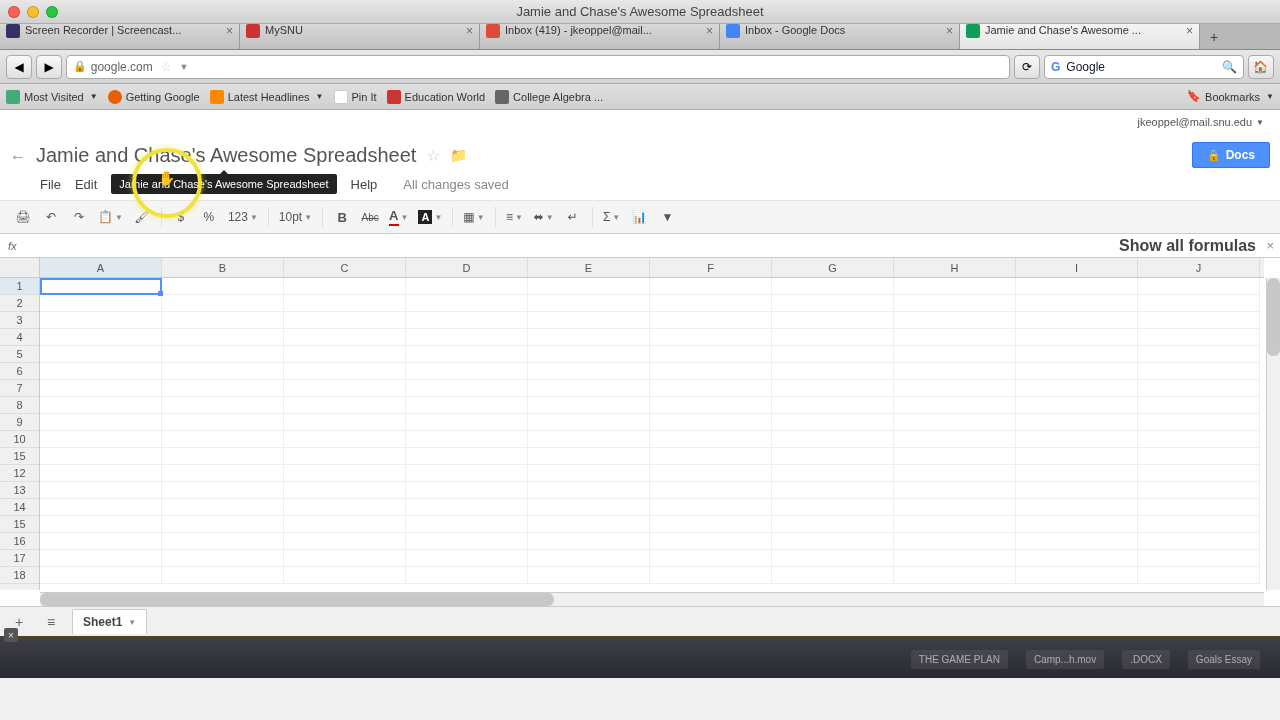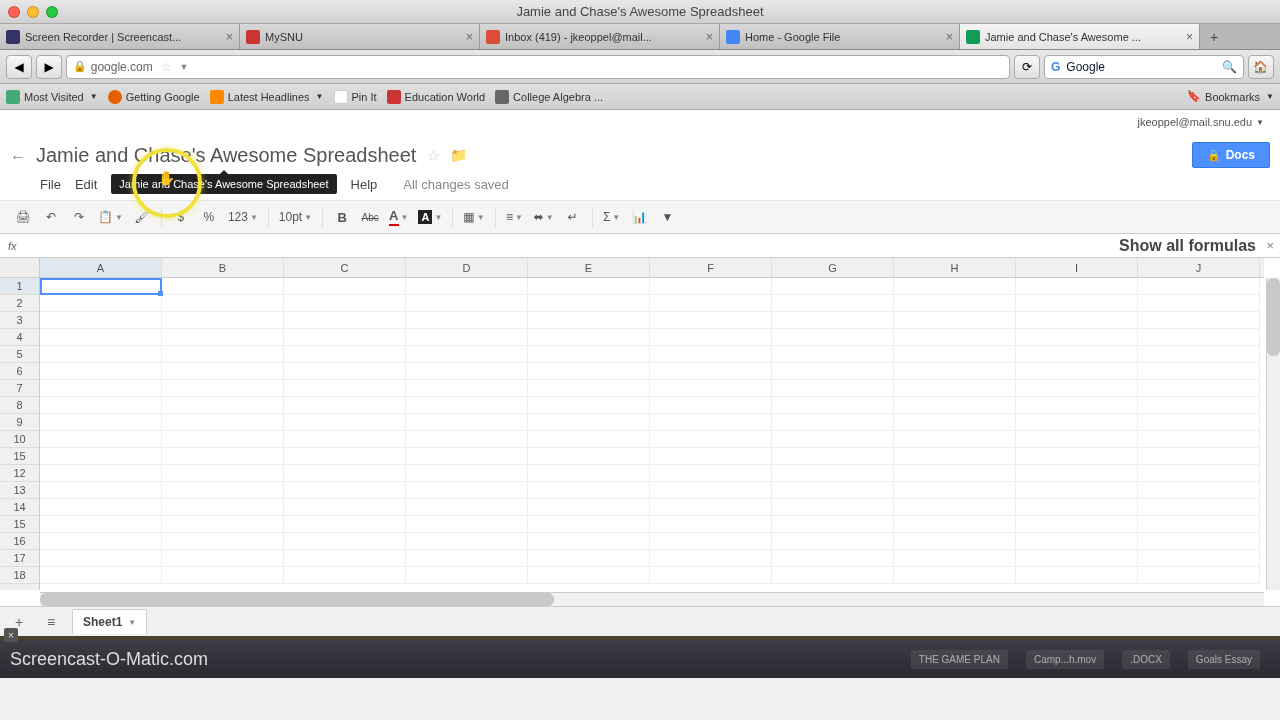--- a/index.html
+++ b/index.html
@@ -9,21 +9,21 @@
 .title-bar { height: 24px; background: linear-gradient(#e8e8e8, #d0d0d0); display: flex; align-items: center; padding: 0 8px; border-bottom: 1px solid #aaa; position: relative; }
 .traffic-lights { display: flex; gap: 7px; }
 .light { width: 12px; height: 12px; border-radius: 50%; border: 0.5px solid rgba(0,0,0,.2); }
 .light.red { background: #ff5f57; }
 .light.yellow { background: #febc2e; }
 .light.green { background: #28c840; }
 .title-bar .window-title { position: absolute; left: 50%; transform: translateX(-50%); font-size: 13px; color: #444; }
 
 
 .browser-tabs { height: 26px; background: #b8b8b8; display: flex; align-items: stretch; border-bottom: 1px solid #888; }
-.tab { flex: 1; max-width: 240px; background: linear-gradient(#d8d8d8, #c0c0c0); border-right: 1px solid #999; display: flex; align-items: center; padding: 0 6px; font-size: 11px; color: #333; gap: 5px; overflow: hidden; cursor: pointer; }
+.tab { flex: 1; max-width: 240px; background: linear-gradient(#d8d8d8, #c0c0c0); border-right: 1px solid #999; display: flex; padding: 0 6px; font-size: 11px; color: #333; gap: 5px; overflow: hidden; cursor: pointer; }
 .tab.active { background: linear-gradient(#f4f4f4, #e4e4e4); }
 .tab .favicon { width: 14px; height: 14px; background: #888; border-radius: 2px; flex-shrink: 0; }
 .tab .favicon.som { background: #336; }
 .tab .favicon.red { background: #c33; }
 .tab .favicon.gmail { background: #dd4b39; }
 .tab .favicon.docs { background: #4285f4; }
 .tab .favicon.sheets { background: #0f9d58; }
 .tab .tab-label { flex: 1; white-space: nowrap; overflow: hidden; text-overflow: ellipsis; }
 .tab .close { font-size: 12px; color: #666; }
 .new-tab { width: 28px; display: flex; align-items: center; justify-content: center; font-size: 14px; color: #444; cursor: pointer; }
@@ -145,21 +145,21 @@
       <span class="tab-label">MySNU</span>
       <span class="close">×</span>
     </div>
   <div class="tab">
       <span class="favicon gmail"></span>
       <span class="tab-label">Inbox (419) - jkeoppel@mail...</span>
       <span class="close">×</span>
     </div>
   <div class="tab">
       <span class="favicon docs"></span>
-      <span class="tab-label">Home - Google File</span>
+      <span class="tab-label">Inbox - Google Docs</span>
       <span class="close">×</span>
     </div>
   <div class="tab active">
       <span class="favicon sheets"></span>
       <span class="tab-label">Jamie and Chase's Awesome ...</span>
       <span class="close">×</span>
     </div>
   <div class="new-tab">+</div>
 </div>
 
@@ -522,21 +522,20 @@
   <div class="st-btn">+</div>
   <div class="st-btn">≡</div>
   <div class="sheet-tab">
       <span>Sheet1</span>
       <span class="dd">▼</span>
     </div>
 </div>
 
 <div class="watermark-bar">
   <div class="close-wm">×</div>
-  <span>Screencast-O-Matic.com</span>
   <div class="wm-right">
     <span class="wm-card">THE GAME PLAN</span>
     <span class="wm-card">Camp...h.mov</span>
     <span class="wm-card">.DOCX</span>
     <span class="wm-card">Goals Essay</span>
   </div>
 </div>
 
 <div class="highlight-circle"></div>
 <div class="cursor-ptr">✋</div>

